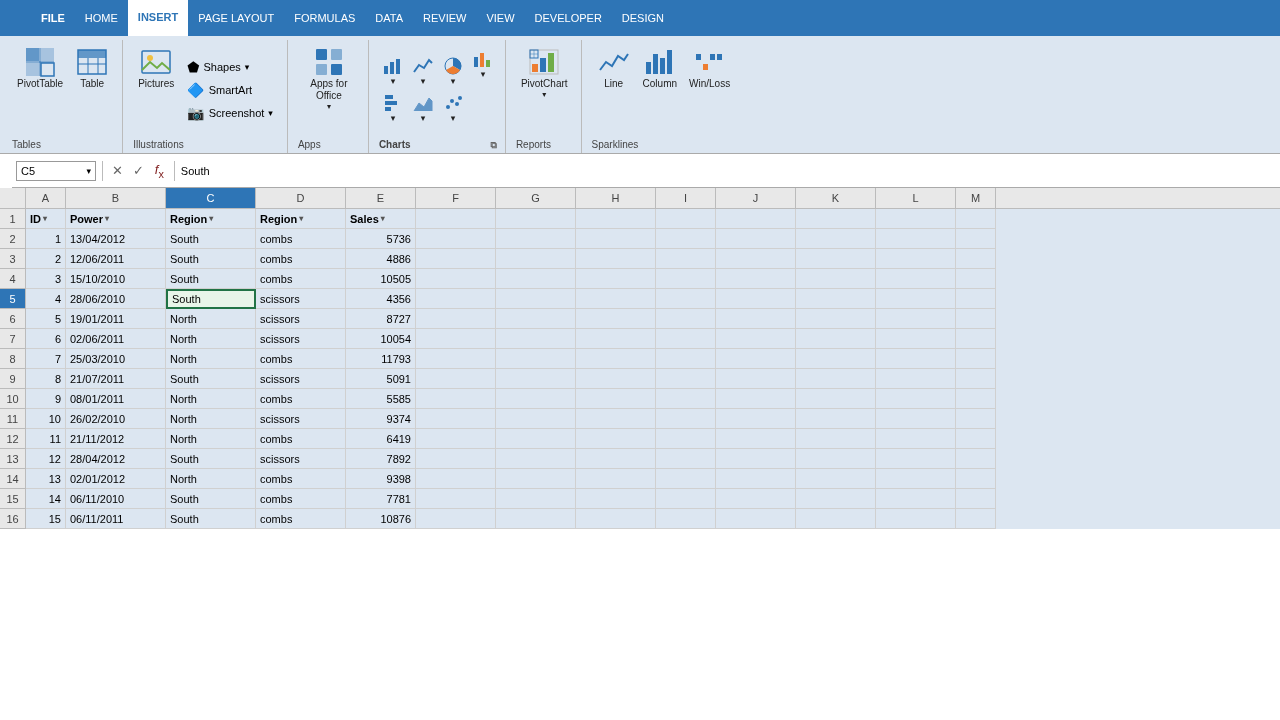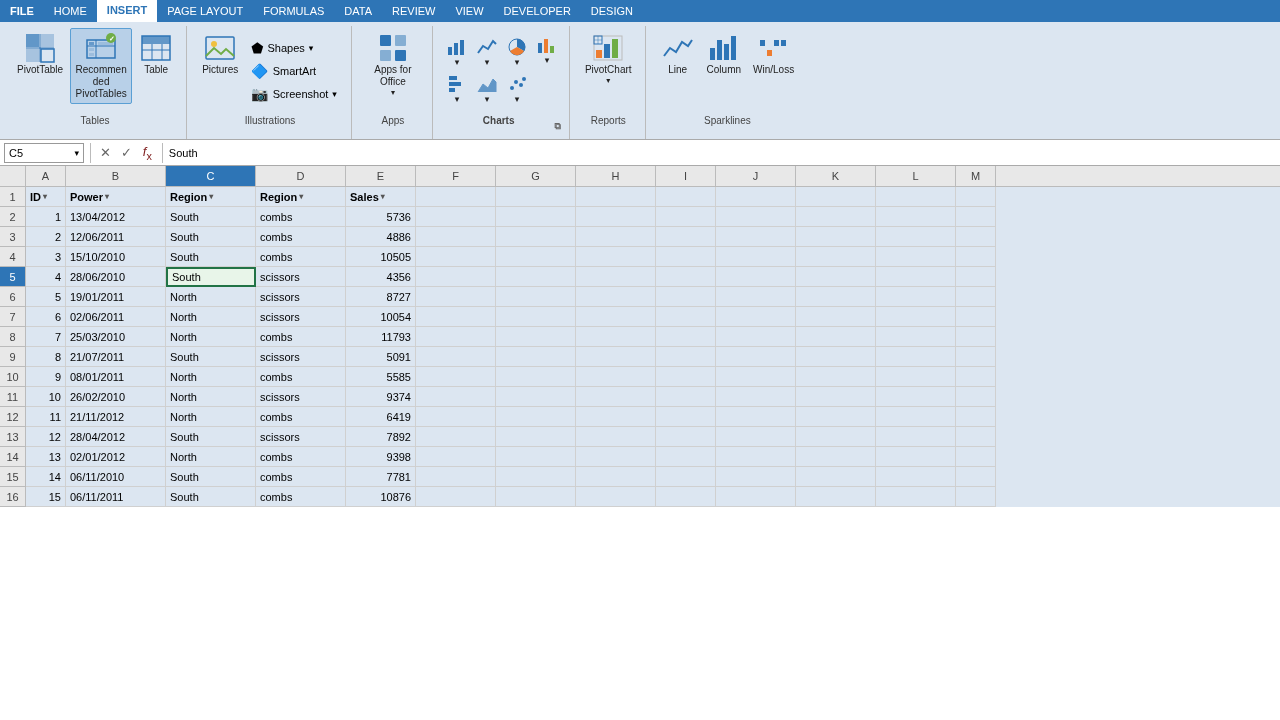--- a/index.html
+++ b/index.html
@@ -2,22 +2,23 @@
 <html><head>
   <meta charset="utf-8">
   <style>
     * { box-sizing: border-box; margin: 0; padding: 0; }
     body { font-family: 'Segoe UI', Arial, sans-serif; font-size: 11px; background: #fff; overflow: hidden; }
 
     
     .menu-bar {
       display: flex;
       background: #2e75b6;
-      height: 22px;
-      align-items: center;
+      height: 36px;
+      align-items: center;
+      padding-left: 31px;
     }
     .menu-item {
       padding: 2px 10px;
       color: #fff;
       font-size: 11px;
       cursor: pointer;
       height: 100%;
       display: flex;
       align-items: center;
     }
@@ -52,22 +53,21 @@
     .ribbon-group-items {
       display: flex;
       flex: 1;
       align-items: flex-start;
       gap: 2px;
       padding-top: 2px;
     }
     .ribbon-group-label {
       font-size: 10px;
       color: #444;
-      text-align: center;
-      padding: 2px 0 13px;
+      padding: 2px 0 3px;
       width: 100%;
     }
     .ribbon-btn {
       display: flex;
       flex-direction: column;
       align-items: center;
       cursor: pointer;
       padding: 3px 4px;
       border-radius: 2px;
       min-width: 44px;
@@ -110,25 +110,26 @@
       font-size: 11px;
       border: 1px solid transparent;
       white-space: nowrap;
     }
     .ribbon-small-btn .small-icon { font-size: 14px; }
 
     
     .formula-bar {
       display: flex;
       align-items: center;
-      height: 26px;
+      height: 34px;
       border-bottom: 1px solid #aaa;
       background: #fff;
       padding: 12px 4px;
       gap: 4px;
+      margin-left: 12px;
     }
     .name-box {
       width: 80px;
       height: 20px;
       border: 1px solid #999;
       font-size: 11px;
       padding: 1px 4px;
       display: flex;
       align-items: center;
       justify-content: space-between;
@@ -303,36 +304,20 @@
               <rect x="17" y="2" width="13" height="13" fill="#2e75b6" opacity="0.3"></rect>
               <rect x="2" y="17" width="13" height="13" fill="#2e75b6" opacity="0.3"></rect>
               <rect x="17" y="17" width="13" height="13" fill="none" stroke="#2e75b6" stroke-width="1.5"></rect>
               <line x1="16" y1="2" x2="16" y2="30" stroke="#2e75b6" stroke-width="1"></line>
               <line x1="2" y1="16" x2="30" y2="16" stroke="#2e75b6" stroke-width="1"></line>
             </svg>
           </div>
           <div class="btn-label">PivotTable</div>
         </div>
 
-        <div class="ribbon-btn active-btn">
-          <div class="btn-icon">
-            <svg width="32" height="32" viewBox="0 0 32 32">
-              <rect x="2" y="8" width="28" height="18" fill="none" stroke="#2e75b6" stroke-width="1.5"></rect>
-              <line x1="2" y1="14" x2="30" y2="14" stroke="#2e75b6" stroke-width="1"></line>
-              <line x1="11" y1="8" x2="11" y2="26" stroke="#2e75b6" stroke-width="1"></line>
-              <rect x="4" y="10" width="5" height="3" fill="#2e75b6" opacity="0.6"></rect>
-              <rect x="13" y="10" width="15" height="3" fill="#2e75b6" opacity="0.2"></rect>
-              <rect x="4" y="16" width="5" height="3" fill="#2e75b6" opacity="0.2"></rect>
-              <rect x="4" y="21" width="5" height="3" fill="#2e75b6" opacity="0.2"></rect>
-              <circle cx="26" cy="6" r="5" fill="#70ad47"></circle>
-              <text x="24" y="9" font-size="7" fill="white" font-weight="bold">✓</text>
-            </svg>
-          </div>
-          <div class="btn-label">Recommended PivotTables</div>
-        </div>
 
         <div class="ribbon-btn">
           <div class="btn-icon">
             <svg width="32" height="32" viewBox="0 0 32 32">
               <rect x="2" y="4" width="28" height="24" fill="none" stroke="#2e75b6" stroke-width="1.5"></rect>
               <rect x="2" y="4" width="28" height="8" fill="#2e75b6" opacity="0.7"></rect>
               <line x1="2" y1="18" x2="30" y2="18" stroke="#2e75b6" stroke-width="1"></line>
               <line x1="12" y1="12" x2="12" y2="28" stroke="#2e75b6" stroke-width="1"></line>
               <line x1="22" y1="12" x2="22" y2="28" stroke="#2e75b6" stroke-width="1"></line>
             </svg>

